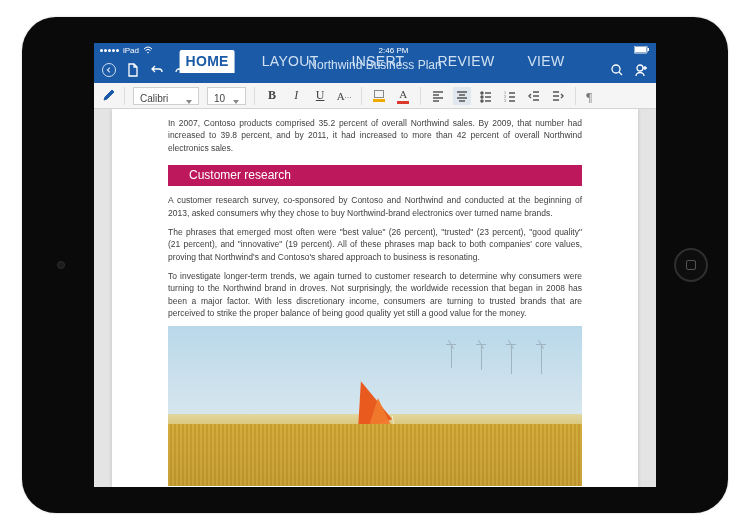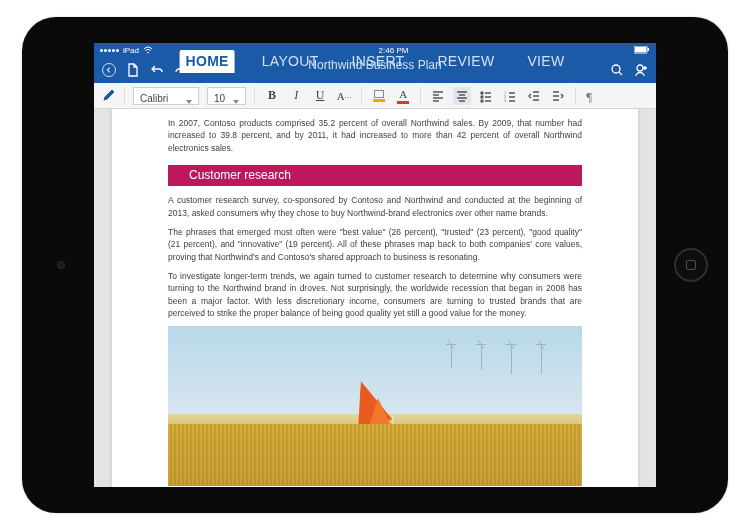--- a/index.html
+++ b/index.html
@@ -248,21 +248,21 @@
       <div class="sep"></div>
       <span class="btn">
           <span class="para"></span>
         </span>
     </div>
 
     <div class="docarea">
       <div class="page">
         <p>In 2007, Contoso products comprised 35.2 percent of overall Northwind sales. By 2009, that number had increased to 39.8 percent, and by 2011, it had increased to more than 42 percent of overall Northwind electronics sales.</p>
         <div class="h-orange">Customer research</div>
-        <p>A customer research survey, co-sponsored by Contoso and Northwind and conducted at the beginning of 2013, asked consumers why they chose to buy Northwind-brand electronics over other name brands.</p>
+        <p>A customer research survey, co-sponsored by Contoso and Northwind and conducted at the beginning of 2013, asked consumers why they chose to buy Northwind-brand electronics over turned name brands.</p>
         <p>The phrases that emerged most often were "best value" (26 percent), "trusted" (23 percent), "good quality" (21 percent), and "innovative" (19 percent). All of these phrases map back to both companies' core values, proving that Northwind's and Contoso's shared approach to business is resonating.</p>
         <p>To investigate longer-term trends, we again turned to customer research to determine why consumers were turning to the Northwind brand in droves. Not surprisingly, the worldwide recession that began in 2008 has been a major factor. With less discretionary income, consumers are turning to trusted brands that are perceived to strike the proper balance of being good quality yet still a good value for the money.</p>
         <div class="docimg">
           <div class="sky"></div>
           <div class="turbine t1"></div>
             <div class="turbine t2"></div>
             <div class="turbine t3"></div>
             <div class="turbine t4"></div>
           <div class="kite"></div>
             <div class="kite2"></div>

